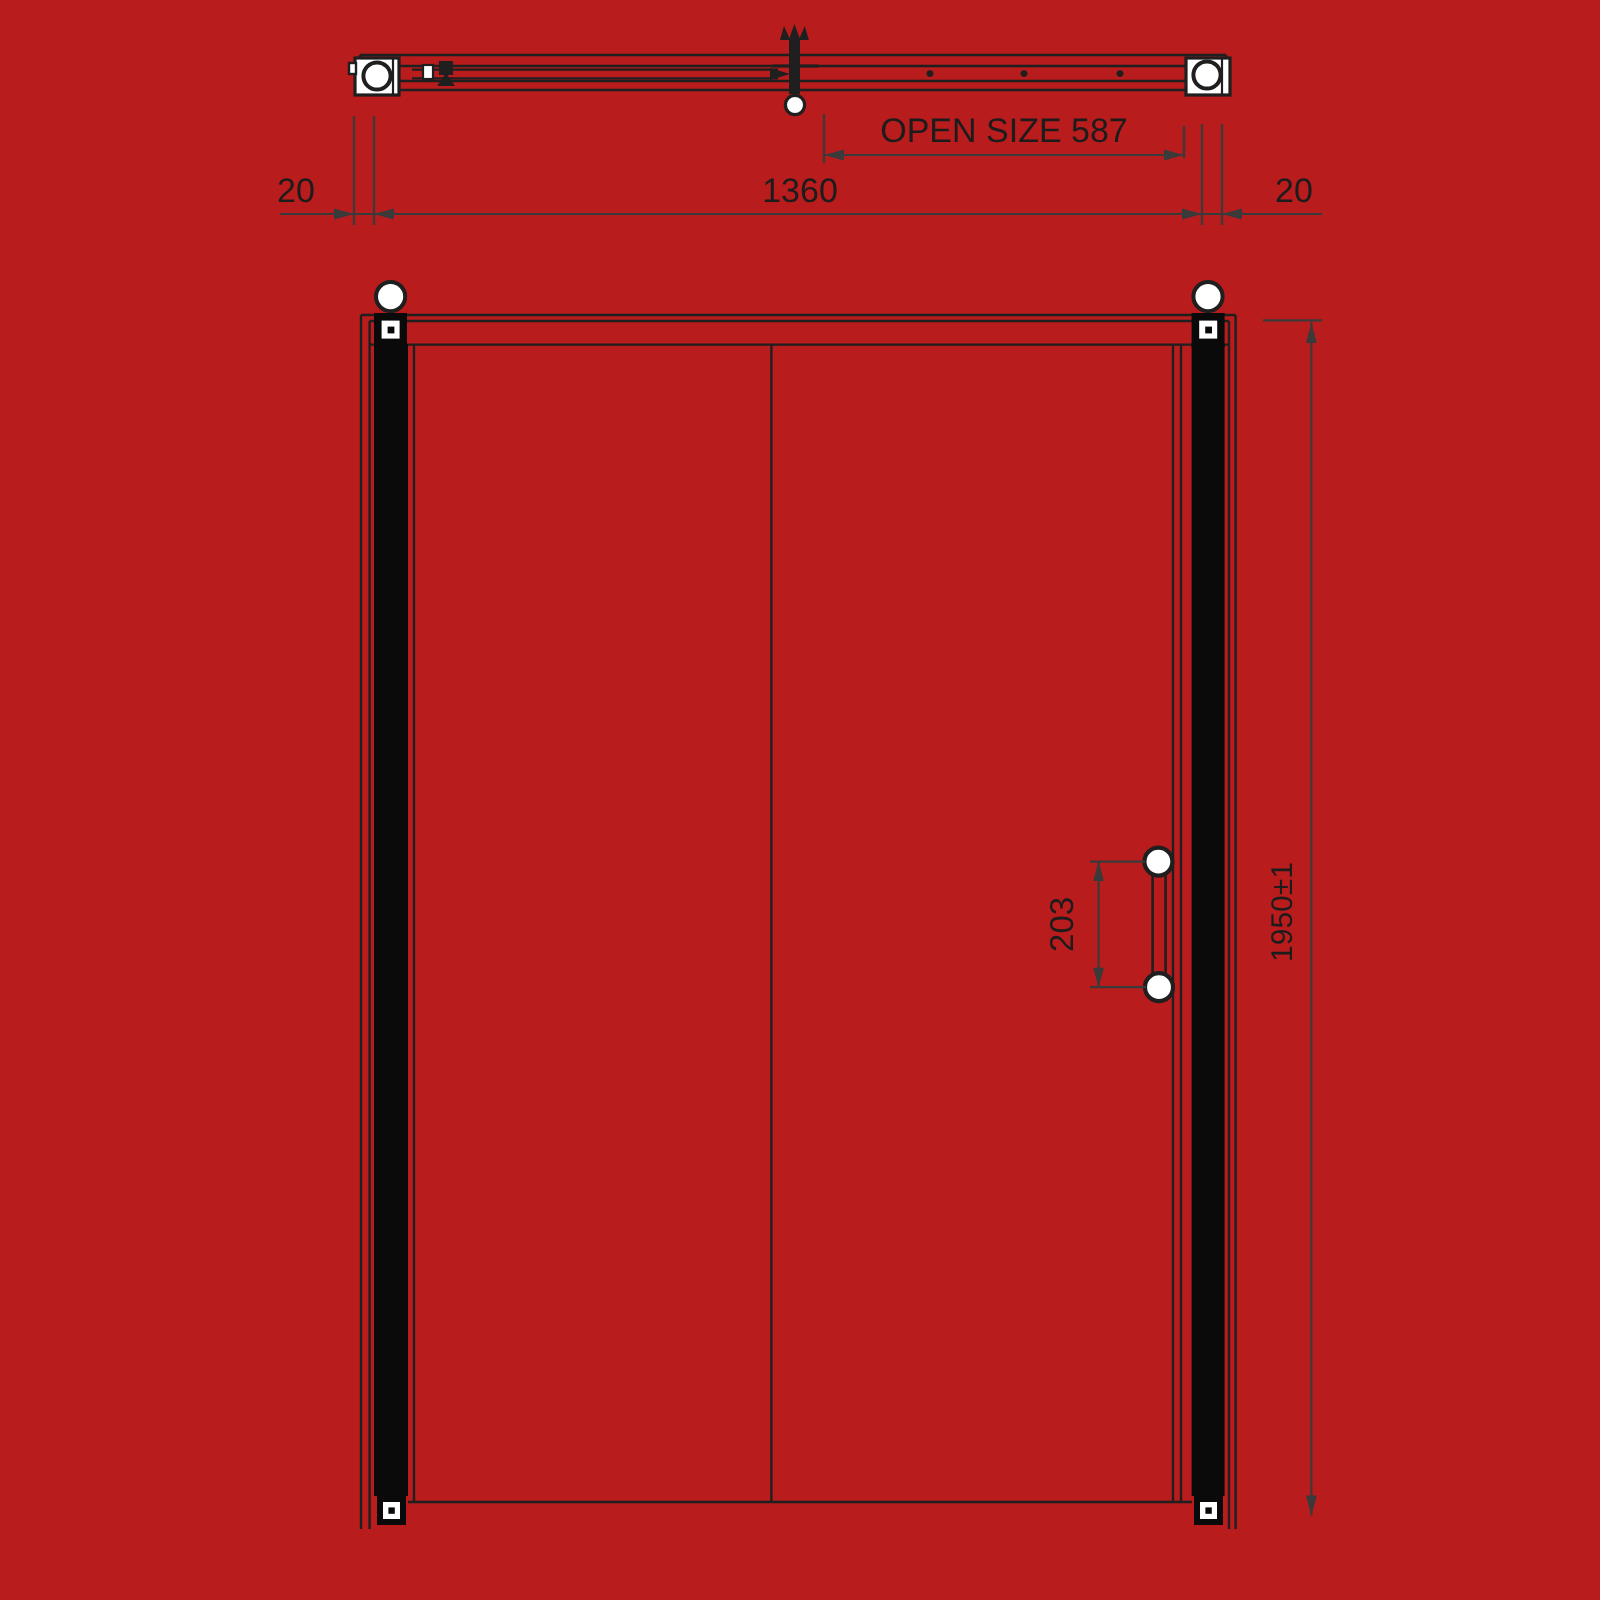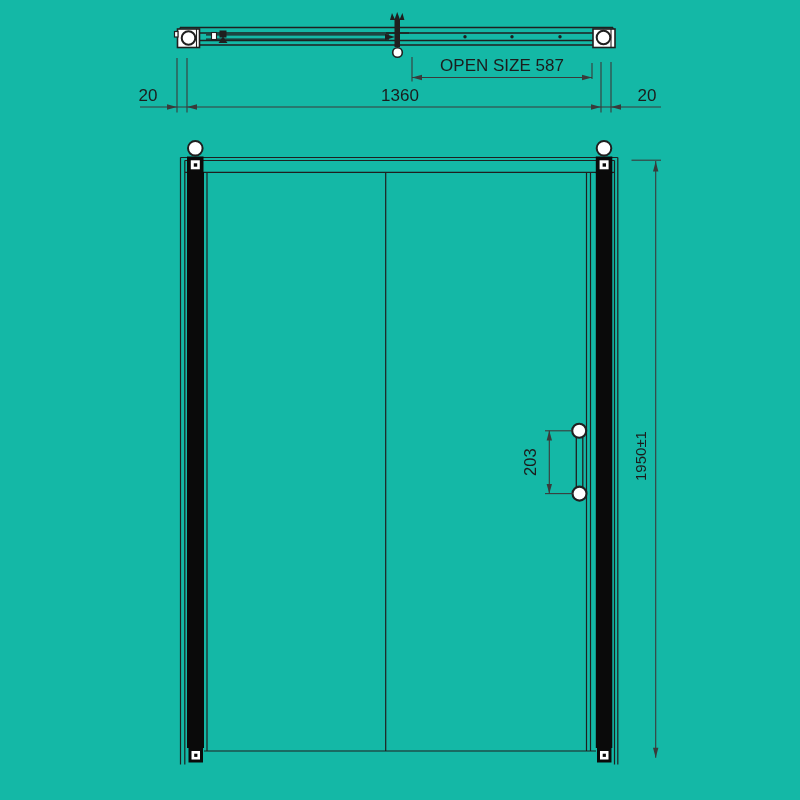--- a/index.html
+++ b/index.html
@@ -1,19 +1,19 @@
 <!DOCTYPE html>
 <html><head>
 <meta charset="utf-8">
 <style>
   html,body{margin:0;padding:0;background:#ffffff;}
   .canvas{
     position:relative;
     width:800px;height:800px;
-    background:#14b8a6;
+    background:#b91c1c;
     font-family:"Liberation Sans", sans-serif;
     overflow:hidden;
   }
   svg{display:block;}
   .dim-text{
     font-family:"Liberation Sans", sans-serif;
     fill:#1c1c1c;
   }
   .fs17{font-size:17px;}
   .fs16{font-size:16.5px;}

